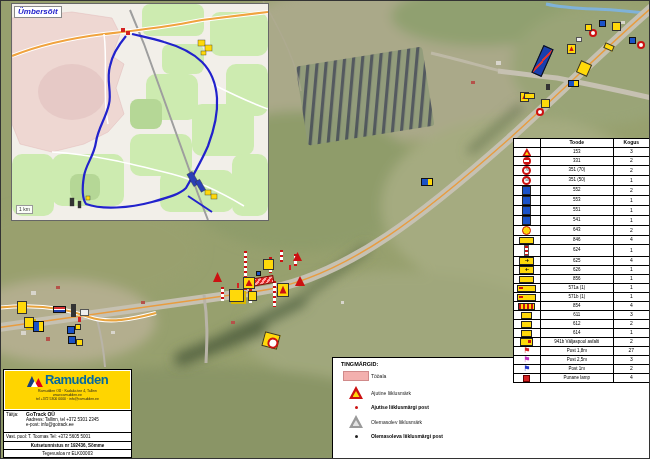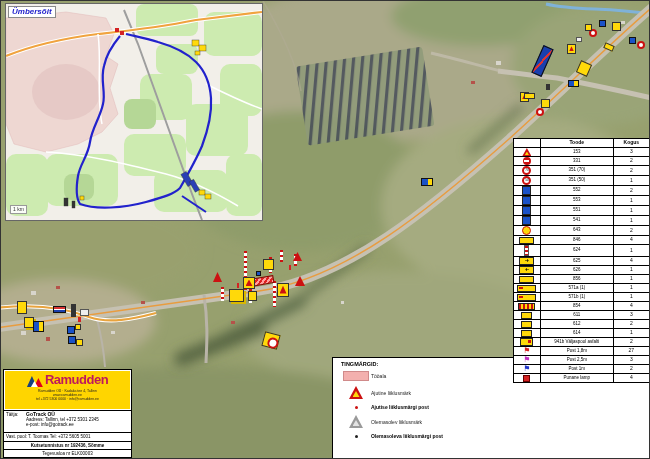--- a/index.html
+++ b/index.html
@@ -22,21 +22,21 @@
   .mk-bluepair{background:linear-gradient(90deg,#1a52c8 0 55%,#ffd90a 55% 100%);border:1px solid #111;}
   .mk-blueboard{background:#1a3fae linear-gradient(to bottom right,transparent 44%,#d93333 44% 56%,transparent 56%);border:1px solid #111;}
   .mk-blueboard2{background:linear-gradient(#d93333 0 30%,#fff 30% 60%,#1a3fae 60%);border:1px solid #111;}
   .mk-white{background:#eee;border:1px solid #555;}
   .mk-dark{background:#333;}
   .mk-arrow{background:#ffd90a;border:1px solid #333;}
   .mk-postline{width:3px;background:repeating-linear-gradient(#cc1111 0 2.5px,#fff 2.5px 5px);}
   .mk-workarea{background:repeating-linear-gradient(135deg,#e02020 0 2px,#ff9f9f 2px 4px);border:1px solid #8a0000;}
   .mk-flag{background:#d42222;}
   
-  .inset{position:absolute;left:4px;top:2px;width:256px;height:216px;border:1px solid #666;background:#f2efe9;}
+  .inset{position:absolute;left:10px;top:2px;width:256px;height:216px;border:1px solid #666;background:#f2efe9;}
   .inset-label{position:absolute;left:2px;top:2px;background:#fff;border:1px solid #8a8a8a;color:#2323cc;
         font-style:italic;font-weight:bold;font-size:8px;line-height:10px;padding:0 3px;}
   .inset-scale{position:absolute;left:4px;bottom:6px;background:rgba(255,255,255,.9);border:1px solid #999;
         font-size:5px;line-height:7px;padding:0 2px;color:#333;}
   
   .legend{position:absolute;left:512px;top:137px;width:137px;background:#fff;border-collapse:collapse;
         font-size:5px;color:#000;z-index:5;}
   .legend th,.legend td{border:1px solid #000;padding:0 1px;height:8px;text-align:center;line-height:1.05;}
   .legend th{font-weight:bold;font-size:5px;}
   .legend td.code{font-size:4.5px;width:72px;}
@@ -72,21 +72,21 @@
   .ic-lamp{width:5px;height:5px;background:#d42222;border:1px solid #600;}
   
   .panel{position:absolute;background:#fff;border:1px solid #000;box-sizing:border-box;color:#000;}
   #company{left:2px;top:368px;width:129px;height:89px;display:flex;flex-direction:column;}
   .logo-box{margin:1px;background:#FFD500;flex:0 0 38px;text-align:center;padding-top:2px;box-sizing:border-box;}
   .logo-row{display:flex;align-items:flex-end;justify-content:center;gap:2px;height:14px;}
   .logo-mark{position:relative;width:16px;height:12px;}
   .logo-mark .t1{position:absolute;left:0;bottom:0;width:10px;height:11px;background:#17407e;clip-path:polygon(50% 0,100% 100%,0 100%);}
   .logo-mark .t2{position:absolute;left:7px;bottom:0;width:9px;height:9px;background:#e2001a;clip-path:polygon(50% 0,100% 100%,0 100%);}
   .logo-mark .t3{position:absolute;left:4px;bottom:0;width:7px;height:6px;background:#fff;clip-path:polygon(50% 0,100% 100%,0 100%);}
-  .logo-text{font-weight:bold;font-size:13px;letter-spacing:-0.5px;color:#be185d;}
+  .logo-text{font-weight:bold;font-size:13px;letter-spacing:-0.5px;color:#0369a1;}
   .logo-tag{font-size:3.5px;line-height:4.2px;color:#222;margin-top:2px;}
   .c-row{border-top:1px solid #000;font-size:4.5px;line-height:5.2px;padding:1px 2px;}
   .c-exec{display:flex;gap:2px;flex:1;}
   .c-exec .lbl{flex:0 0 18px;font-size:4.5px;}
   .c-exec .val b{font-size:5px;}
   .c-center{text-align:center;}
   #info{left:130px;top:362px;width:202px;height:97px;display:flex;background:#fff;border:1px solid #000;box-sizing:border-box;}
   .info-left{flex:1;display:flex;flex-direction:column;}
   .info-cell{border-bottom:1px solid #000;font-size:4.6px;line-height:5.4px;padding:2px 2px;}
   .info-cell:last-child{border-bottom:none;flex:1;}

